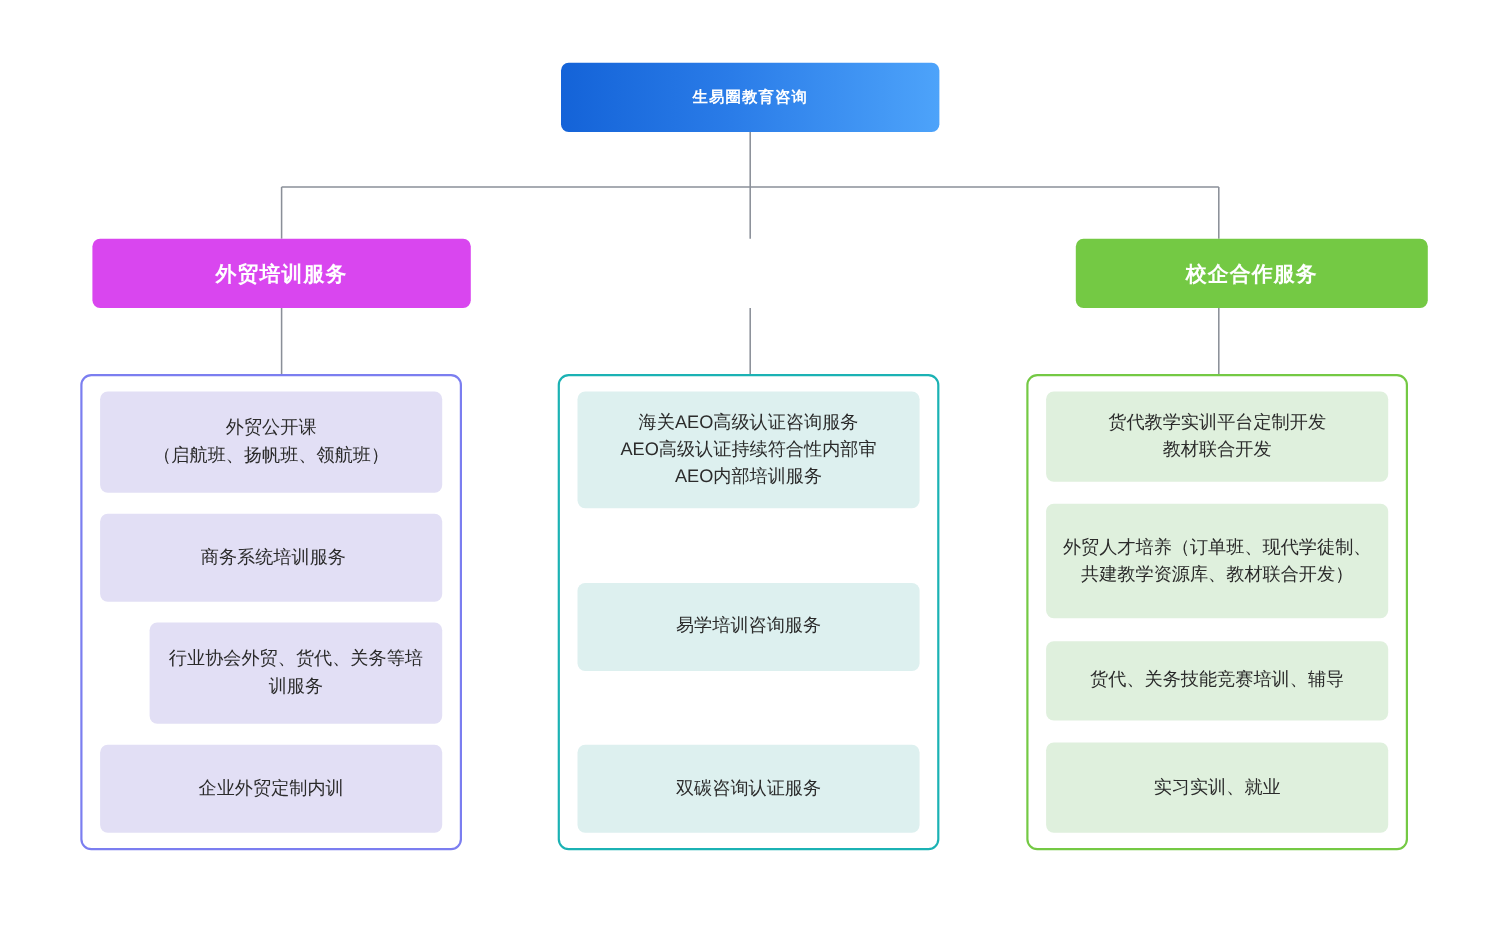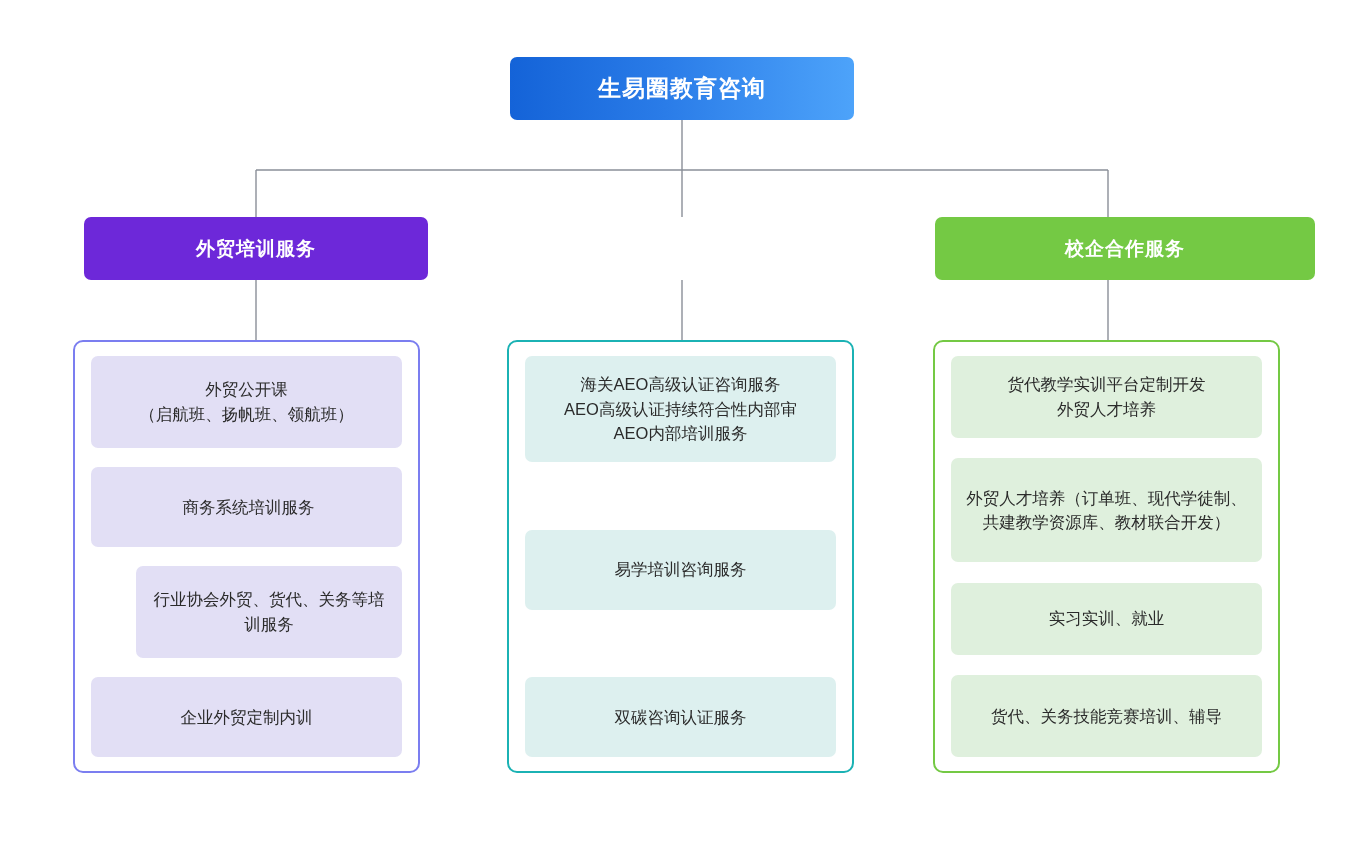--- a/index.html
+++ b/index.html
@@ -40,21 +40,21 @@
     height: 63px;
     border-radius: 7px;
     background: linear-gradient(90deg, #1463d8 0%, #2a7ce8 45%, #4da3fa 100%);
     display: flex;
     align-items: center;
     justify-content: center;
     z-index: 3;
   }
   .root-node .node-label {
     color: #ffffff;
-    font-size: 23px;
+    font-size: 14px;
     font-weight: bold;
     letter-spacing: 1px;
   }
 
   
   .branch-header {
     position: absolute;
     top: 217px;
     height: 63px;
     border-radius: 7px;
@@ -62,23 +62,23 @@
     align-items: center;
     justify-content: center;
     z-index: 3;
   }
   .branch-header .node-label {
     color: #ffffff;
     font-size: 19px;
     font-weight: bold;
     letter-spacing: 1px;
   }
-  #branch-header-0 { left: 84px;  width: 344px; background: #6d28d9; }
+  #branch-header-0 { left: 84px;  width: 344px; background: #d946ef; }
   #branch-header-1 { left: 509px; width: 344px; background: #1bb2b4; }
-  #branch-header-2 { left: 935px; width: 380px; background: #74c944; }
+  #branch-header-2 { left: 978px; width: 320px; background: #74c944; }
 
   
   .branch-container {
     position: absolute;
     top: 340px;
     height: 433px;
     border-radius: 10px;
     border: 2px solid #7b7ef0;
     background: #ffffff;
     z-index: 2;
@@ -178,20 +178,20 @@
 AEO高级认证持续符合性内部审
 AEO内部培训服务</div>
       <div class="leaf-item">易学培训咨询服务</div>
       <div class="leaf-item">双碳咨询认证服务</div>
     </div>
   </div>
 
   <div class="branch-container" id="branch-container-2">
     <div class="item-list">
       <div class="leaf-item">货代教学实训平台定制开发
-外贸人才培养</div>
+教材联合开发</div>
       <div class="leaf-item">外贸人才培养（订单班、现代学徒制、共建教学资源库、教材联合开发）</div>
+      <div class="leaf-item">货代、关务技能竞赛培训、辅导</div>
       <div class="leaf-item">实习实训、就业</div>
-      <div class="leaf-item">货代、关务技能竞赛培训、辅导</div>
     </div>
   </div>
 
 </div>
 
 </body></html>

